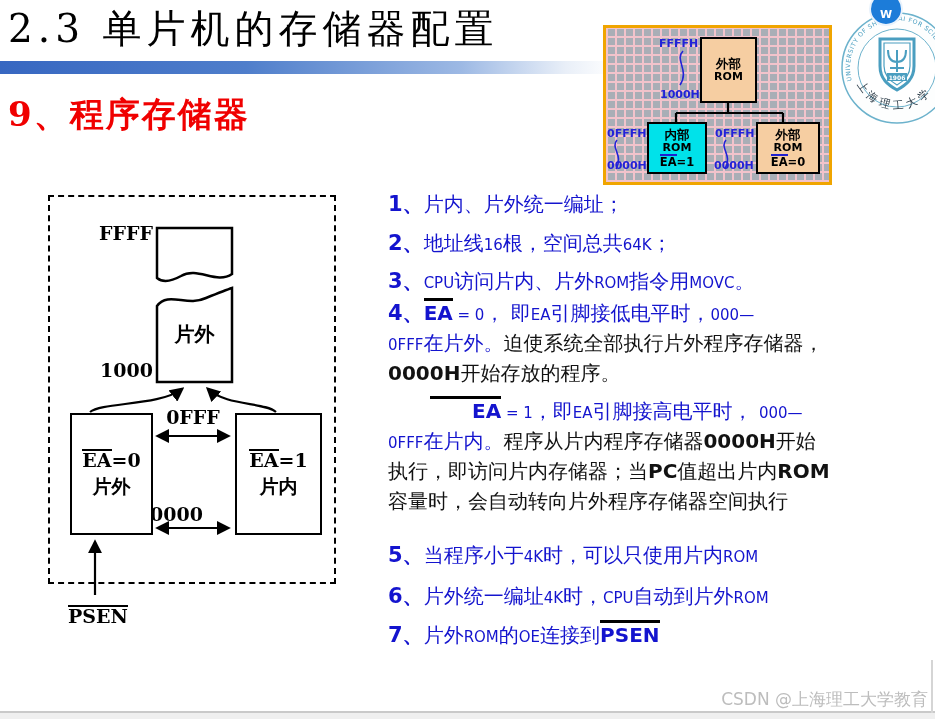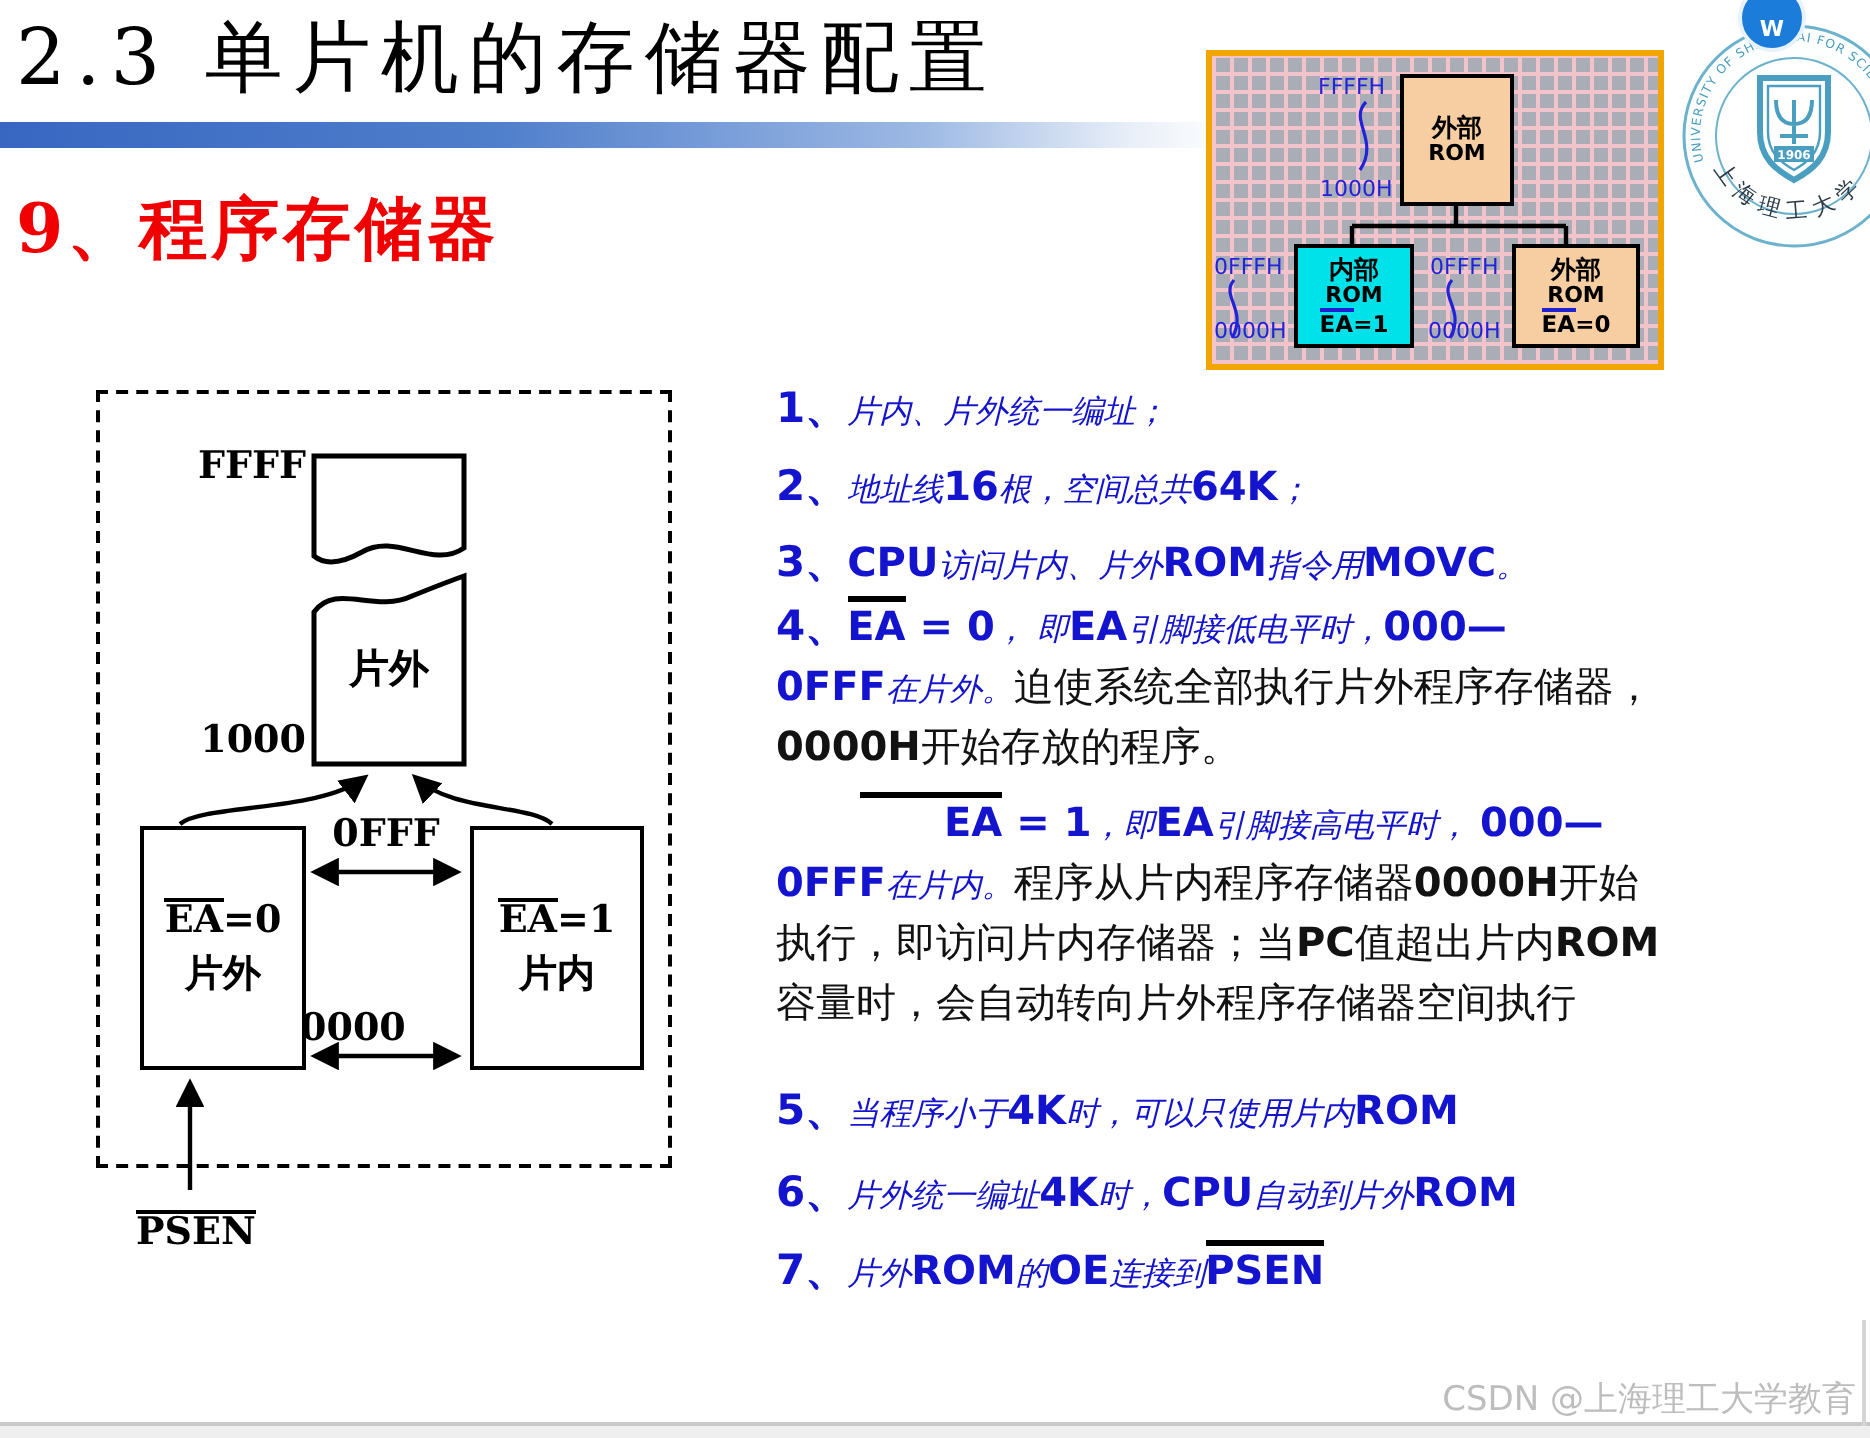--- a/index.html
+++ b/index.html
@@ -28,23 +28,23 @@
     letter-spacing:2px;white-space:nowrap;
   }
 
   
   .note{
     position:absolute;left:388px;width:552px;
     color:#1414CE;line-height:28px;white-space:nowrap;
   }
   .note.wrap{white-space:normal;}
   .seg-num{font-weight:bold;font-size:21px;}
-  .seg-zh {font-size:16px;font-style:italic;}
+  .seg-zh {font-size:20px;}
   .seg-zhk{font-size:20px;color:#121212;}
-  .seg-lat{font-weight:bold;font-size:20px;}
+  .seg-lat{font-weight:normal;font-size:15px;}
   .seg-latk{font-weight:bold;font-size:20px;color:#121212;}
   .seg-latol{
     font-weight:bold;font-size:20px;
     display:inline-block;line-height:22px;
     border-top:3px solid #000;padding-top:1px;
   }
   .indent1{text-indent:42px;}
 
   
   .fd{left:40px;top:165px;width:300px;height:475px;}
@@ -62,21 +62,21 @@
 
   
   .md{
     left:603px;top:25px;width:229px;height:160px;box-sizing:border-box;
     border:3px solid #F0A500;
     background-color:#A9AEB6;
     background-image:
       repeating-linear-gradient(0deg,#F2C3CB 0 2px,transparent 2px 9px),
       repeating-linear-gradient(90deg,#F2C3CB 0 2px,transparent 2px 9px);
   }
-  .md-blue{color:#2222D8;font-weight:normal;font-size:11px;white-space:nowrap;}
+  .md-blue{color:#2222D8;font-weight:bold;font-size:11px;white-space:nowrap;}
   .md-box{
     border:2px solid #000;box-sizing:border-box;
     display:flex;flex-direction:column;align-items:center;justify-content:center;
     color:#000;font-weight:bold;line-height:13px;
   }
   .md-box .l1{font-size:12.5px;}
   .md-box .l2{font-size:11px;}
   .md-box .l3{font-size:11.5px;}
   .ol-blue{display:inline-block;border-top:2px solid #2020D0;line-height:1.05;}
   .md svg{position:absolute;left:0;top:0;pointer-events:none;}

